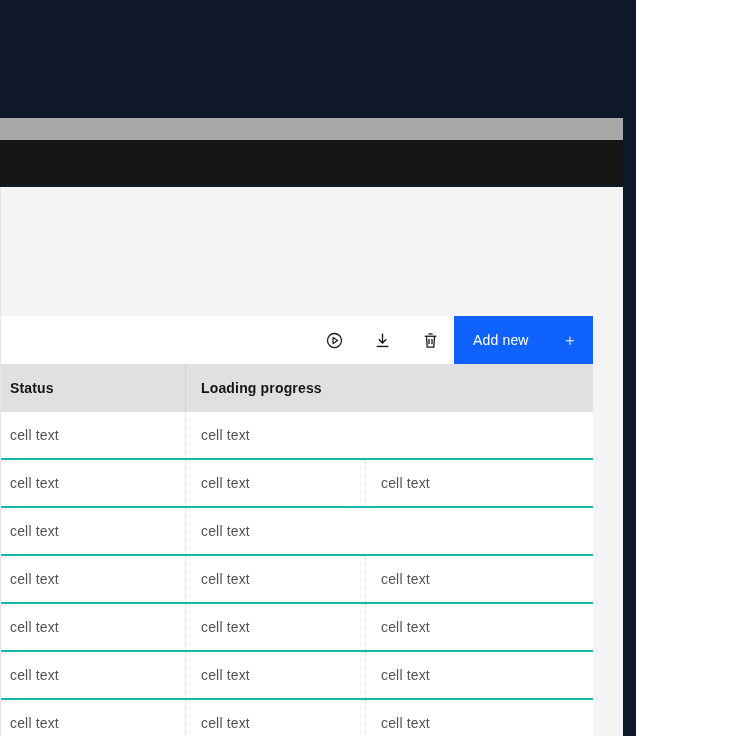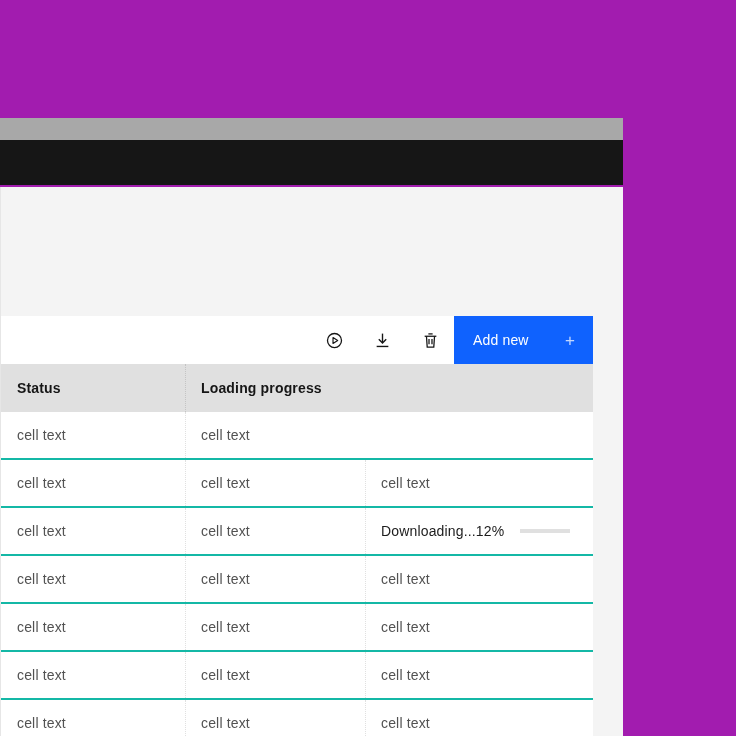--- a/index.html
+++ b/index.html
@@ -1,18 +1,18 @@
 <!DOCTYPE html>
 <html><head>
 <meta charset="utf-8">
 <style>
   * { margin:0; padding:0; box-sizing:border-box; }
   html,body { width:736px; height:736px; background:#ffffff; overflow:hidden;
               font-family:"Liberation Sans","DejaVu Sans",sans-serif; }
-  .stage { position:relative; width:736px; height:736px; background:#a21caf; }
+  .stage { position:relative; width:636px; height:736px; background:#0f172a; }
 
   
   .window-bar { position:absolute; left:0; top:118px; width:623px; height:22px; background:#a8a8a8; }
   .app-bar    { position:absolute; left:0; top:140px; width:623px; height:45px; background:#161616; }
 
   
   .canvas { position:absolute; left:0; top:187px; width:623px; height:549px;
             background:#f4f4f4; border-left:1px solid #e6e6e6; }
 
   
@@ -29,21 +29,21 @@
                  padding:0 18px 0 19px; font-size:14px; letter-spacing:.16px; cursor:pointer;
                  font-family:inherit; }
   .btn-primary .plus { font-size:17px; line-height:1; color:rgba(255,255,255,.75); }
 
   .thead { display:flex; height:48px; background:#e0e0e0; }
   .thead .cell { font-weight:700; color:#161616; }
 
   .trow { display:flex; height:48px; background:#ffffff; border-bottom:2px solid #14b8a6; }
 
   .cell { display:flex; align-items:center; font-size:14px; letter-spacing:.16px;
-          color:#525252; padding-left:16px; position:relative; }
+          color:#525252; padding-left:9px; position:relative; }
   .c1 { width:184px; }
   .c2 { width:180px; border-left:1px dotted rgba(0,0,0,.12); padding-left:15px; }
   .c3 { flex:1; border-left:1px dotted rgba(0,0,0,.12); padding-left:15px; }
 
   .loading-label { color:#1c1c1c; white-space:nowrap; }
 
   .progress-track { width:50px; height:4px; background:#e0e0e0; margin-left:16px; flex:none; }
   .progress-fill  { height:100%; background:#0f62fe; }
 
   .focus-outline { position:absolute; left:0; right:4px; top:1px; bottom:2px;
@@ -106,26 +106,20 @@
 
       <div class="trow">
         <div class="cell c1">cell text</div>
         <div class="cell c2">cell text</div>
         <div class="cell c3">cell text</div>
       </div>
 
       <div class="trow">
         <div class="cell c1">cell text</div>
         <div class="cell c2">cell text</div>
-        <div class="cell c3">
-          <span class="loading-label">Downloading...12%</span>
-          <span class="progress-track">
-            <span class="progress-fill" style="width: 12%;"></span>
-          </span>
-        </div>
       </div>
 
       <div class="trow">
         <div class="cell c1">cell text</div>
         <div class="cell c2">cell text</div>
         <div class="cell c3">cell text</div>
       </div>
 
       <div class="trow">
         <div class="cell c1">cell text</div>

